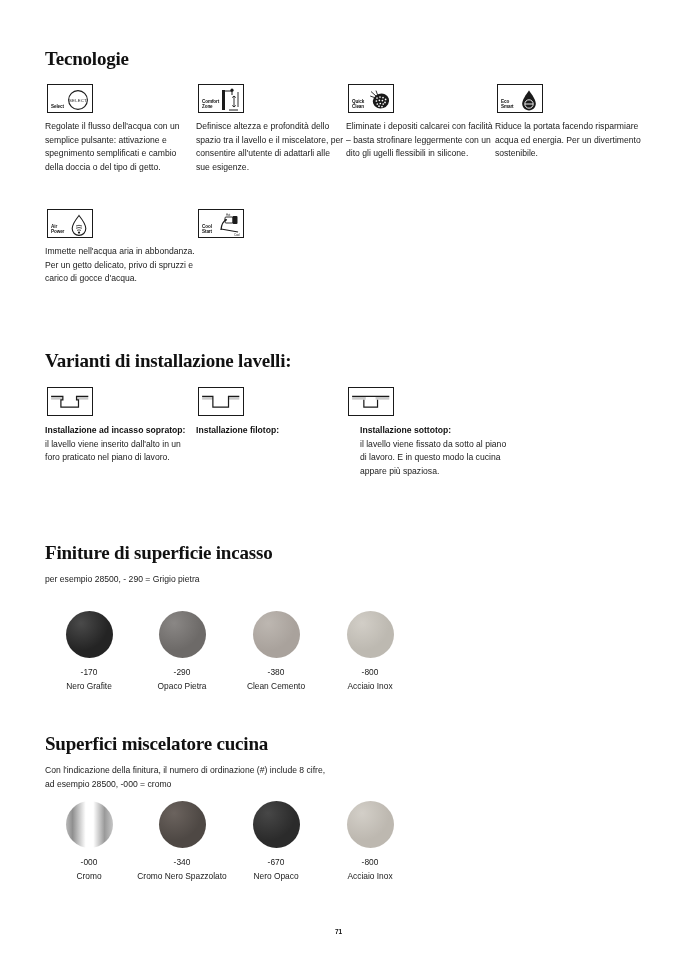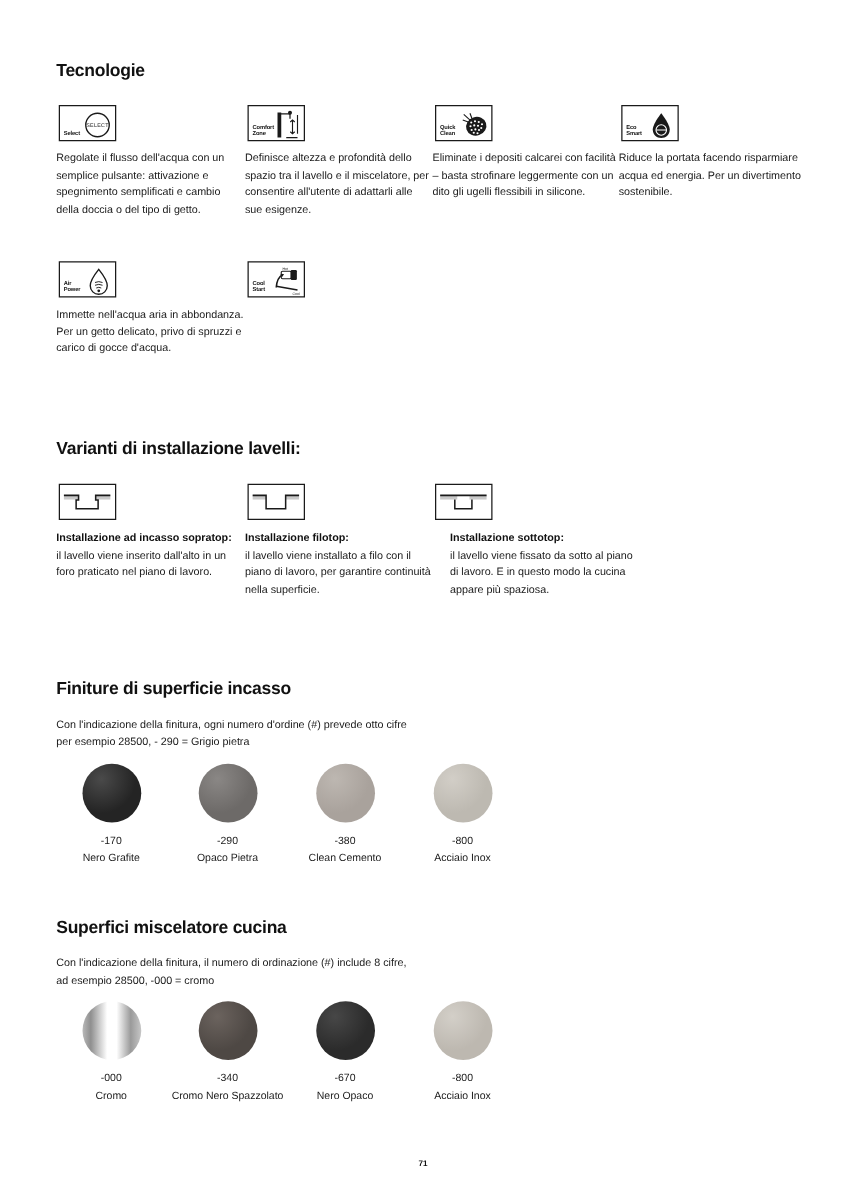--- a/index.html
+++ b/index.html
@@ -17,24 +17,25 @@
   .page {
     position: absolute;
     left: 0; top: 0;
     width: 677px;
     height: 958px;
     padding: 0;
   }
 
   
   .section-title {
-    font-size: 14px;
+    font-size: 19px;
     font-weight: bold;
     letter-spacing: -0.2px;
     color: #111;
+    font-family: Liberation Serif, serif;
   }
   .section-intro {
     font-size: 8.6px;
     line-height: 14px;
     color: #1a1a1a;
   }
 
   
   .abs { position: absolute; }
 
@@ -268,41 +269,39 @@
     <div class="inst-icon">
       <svg width="43.4" height="26.4" viewBox="0 0 44 27">
         <rect x="3" y="8.5" width="11" height="3.4" fill="#c9c9c9"></rect>
         <rect x="30" y="8.5" width="11" height="3.4" fill="#c9c9c9"></rect>
         <path d="M3 8.5 L14 8.5 L14 12.4 L14 19.5 L30 19.5 L30 12.4 L30 8.5 L41 8.5" fill="none" stroke="#1a1a1a" stroke-width="1.25"></path>
       </svg>
     </div>
   </div>
   <div class="abs" style="left:196px; top:424px; width:150px;">
     <div class="inst-title">Installazione filotop:</div>
-    <div class="inst-body">il lavello viene installato a filo con il piano di lavoro, per garantire continuità nella superficie.</div>
   </div>
 
   <div class="abs" style="left:348px; top:387px;">
     <div class="inst-icon">
       <svg width="43.4" height="26.4" viewBox="0 0 44 27">
         <rect x="3" y="8.5" width="14" height="3.4" fill="#c9c9c9"></rect>
         <rect x="27" y="8.5" width="14" height="3.4" fill="#c9c9c9"></rect>
         <path d="M3 8.5 L41 8.5" fill="none" stroke="#1a1a1a" stroke-width="1.25"></path>
         <path d="M15 11.9 L15 19.5 L29 19.5 L29 11.9" fill="none" stroke="#1a1a1a" stroke-width="1.25"></path>
       </svg>
     </div>
   </div>
   <div class="abs" style="left:360px; top:424px; width:150px;">
     <div class="inst-title">Installazione sottotop:</div>
     <div class="inst-body">il lavello viene fissato da sotto al piano di lavoro. E in questo modo la cucina appare più spaziosa.</div>
   </div>
 
   <div class="abs section-title" style="left:45px; top:542px;">Finiture di superficie incasso</div>
   <div class="abs section-intro" style="left:45px; top:572px; width:420px;">
-    <div>Con l'indicazione della finitura, ogni numero d'ordine (#) prevede otto cifre</div>
     <div>per esempio 28500, - 290 = Grigio pietra</div>
   </div>
 
   <div class="swatch-wrap" style="left:41px; top:611px;">
     <div class="swatch-dot" id="sink-dot-0" style="background: radial-gradient(circle at 32% 26%, rgb(74, 74, 74) 0%, rgb(36, 36, 36) 58%, rgb(36, 36, 36) 100%);"></div>
     <div class="swatch-code">-170</div>
     <div class="swatch-name">Nero Grafite</div>
   </div>
   <div class="swatch-wrap" style="left:134px; top:611px;">
     <div class="swatch-dot" id="sink-dot-1" style="background: radial-gradient(circle at 32% 26%, rgb(138, 135, 133) 0%, rgb(109, 106, 104) 58%, rgb(109, 106, 104) 100%);"></div>

